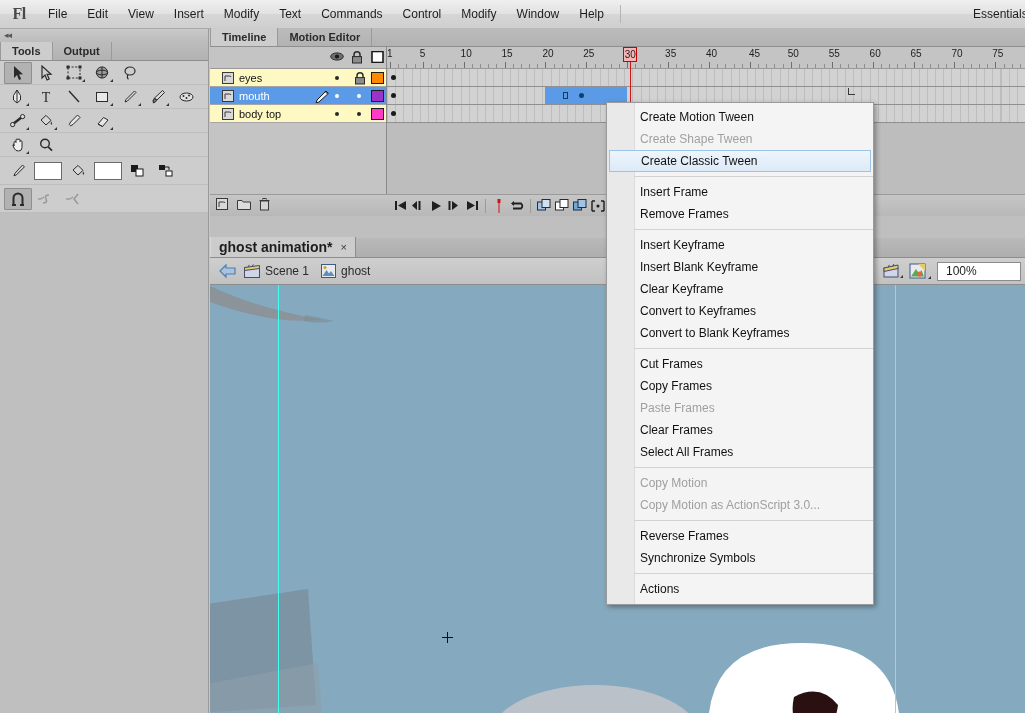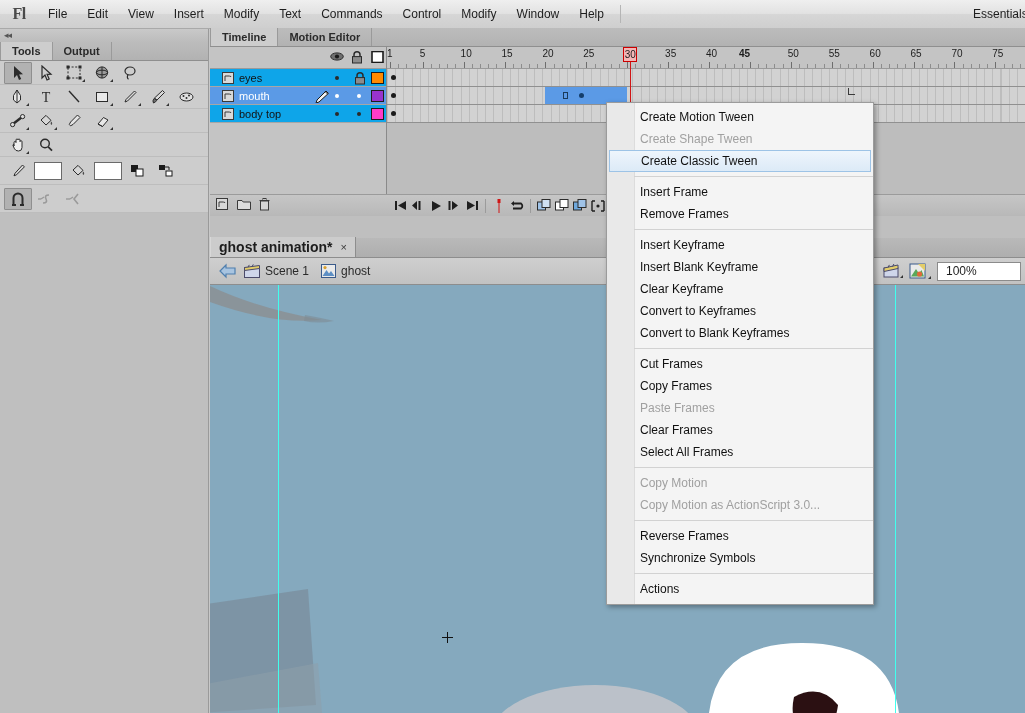--- a/index.html
+++ b/index.html
@@ -100,21 +100,21 @@
     position:absolute; left:0; top:0; width:177px; height:169px;
     background:#c4c4c4; border-right:1px solid #8a8a8a;
   }
   #layerhead{
     height:22px; position:relative; background:#c4c4c4;
     border-bottom:1px solid #9a9a9a;
   }
   .lh-icon{ position:absolute; top:4px; width:14px;height:14px;}
   .layerrow{
     height:18px; display:flex; align-items:center; position:relative;
-    border-bottom:1px solid #a6a6a6; background:#0ea5e9; cursor:default;
+    border-bottom:1px solid #a6a6a6; background:#fef9c3; cursor:default;
   }
   .layerrow.sel{ background:#5b9ae6; }
   .layerrow .lfold{ margin-left:12px; width:13px;height:12px;}
   .layername{ font-size:11px; margin-left:4px; color:#131313; }
   .layerrow.sel .layername{ color:#ffffff; }
   .lr-pencil{ position:absolute; left:104px; top:3px; }
   .lr-dot{
     position:absolute; top:7px; width:4px;height:4px;border-radius:50%;
     background:#2a2a2a;
   }
@@ -634,21 +634,21 @@
           <div class="rl-tick" style="left: 632.86px;"></div>
           <div class="rl-num" style="left: 0px;">1</div>
           <div class="rl-num" style="left: 32.72px;">5</div>
           <div class="rl-num" style="left: 73.62px;">10</div>
           <div class="rl-num" style="left: 114.52px;">15</div>
           <div class="rl-num" style="left: 155.42px;">20</div>
           <div class="rl-num" style="left: 196.32px;">25</div>
           <div class="rl-num" style="left: 237.22px;">30</div>
           <div class="rl-num" style="left: 278.12px;">35</div>
           <div class="rl-num" style="left: 319.02px;">40</div>
-          <div class="rl-num" style="left: 352px; font-weight: bold;">45</div>
+          <div class="rl-num" style="left: 362px;">45</div>
           <div class="rl-num" style="left: 400.82px;">50</div>
           <div class="rl-num" style="left: 441.72px;">55</div>
           <div class="rl-num" style="left: 482.62px;">60</div>
           <div class="rl-num" style="left: 523.52px;">65</div>
           <div class="rl-num" style="left: 564.42px;">70</div>
           <div class="rl-num" style="left: 605.32px;">75</div>
         </div>
       <div id="framerows">
           <div class="frow">
             <div class="fgrid"></div>

